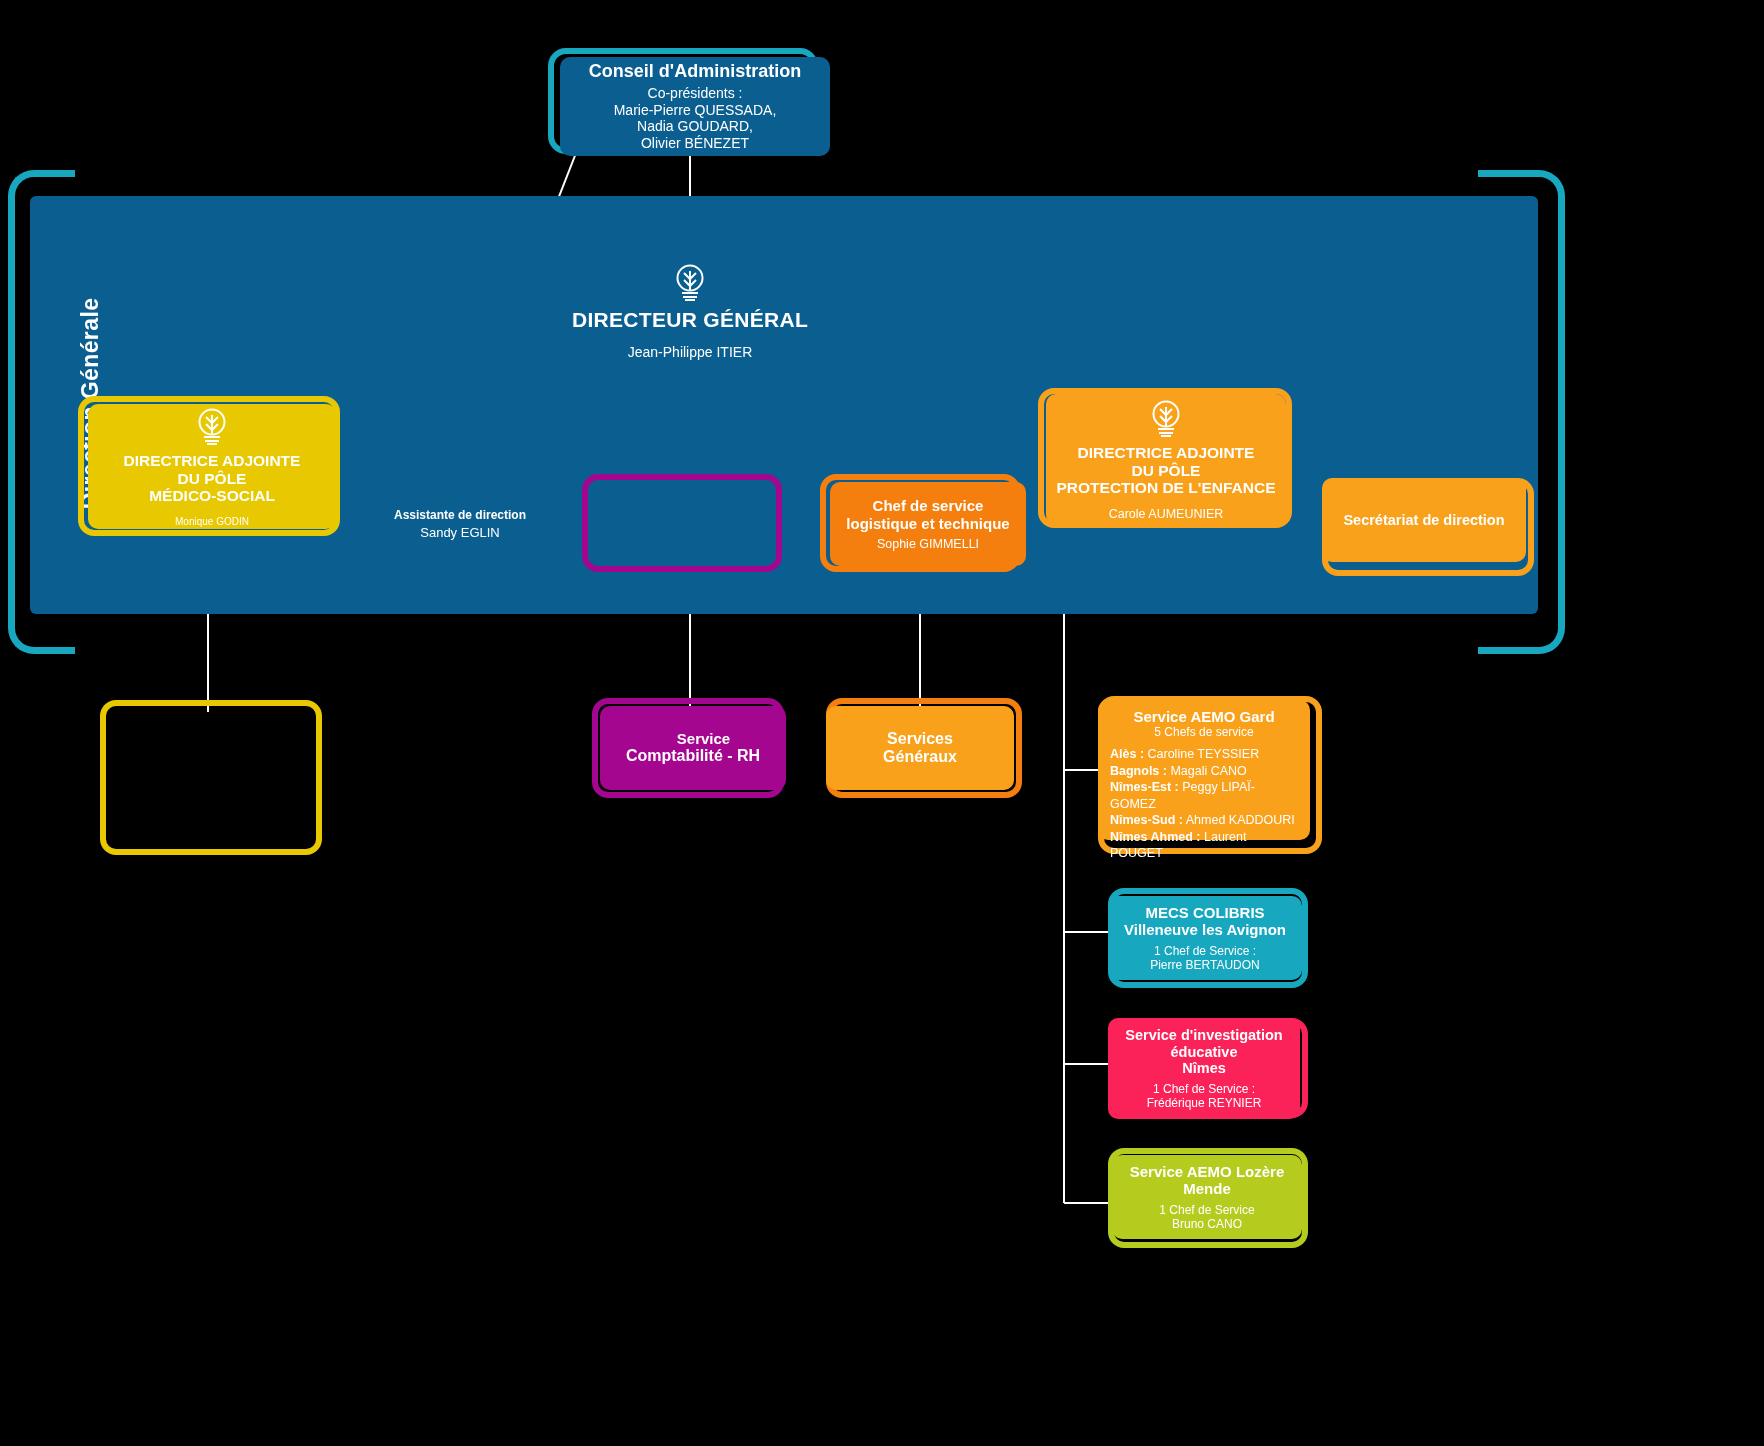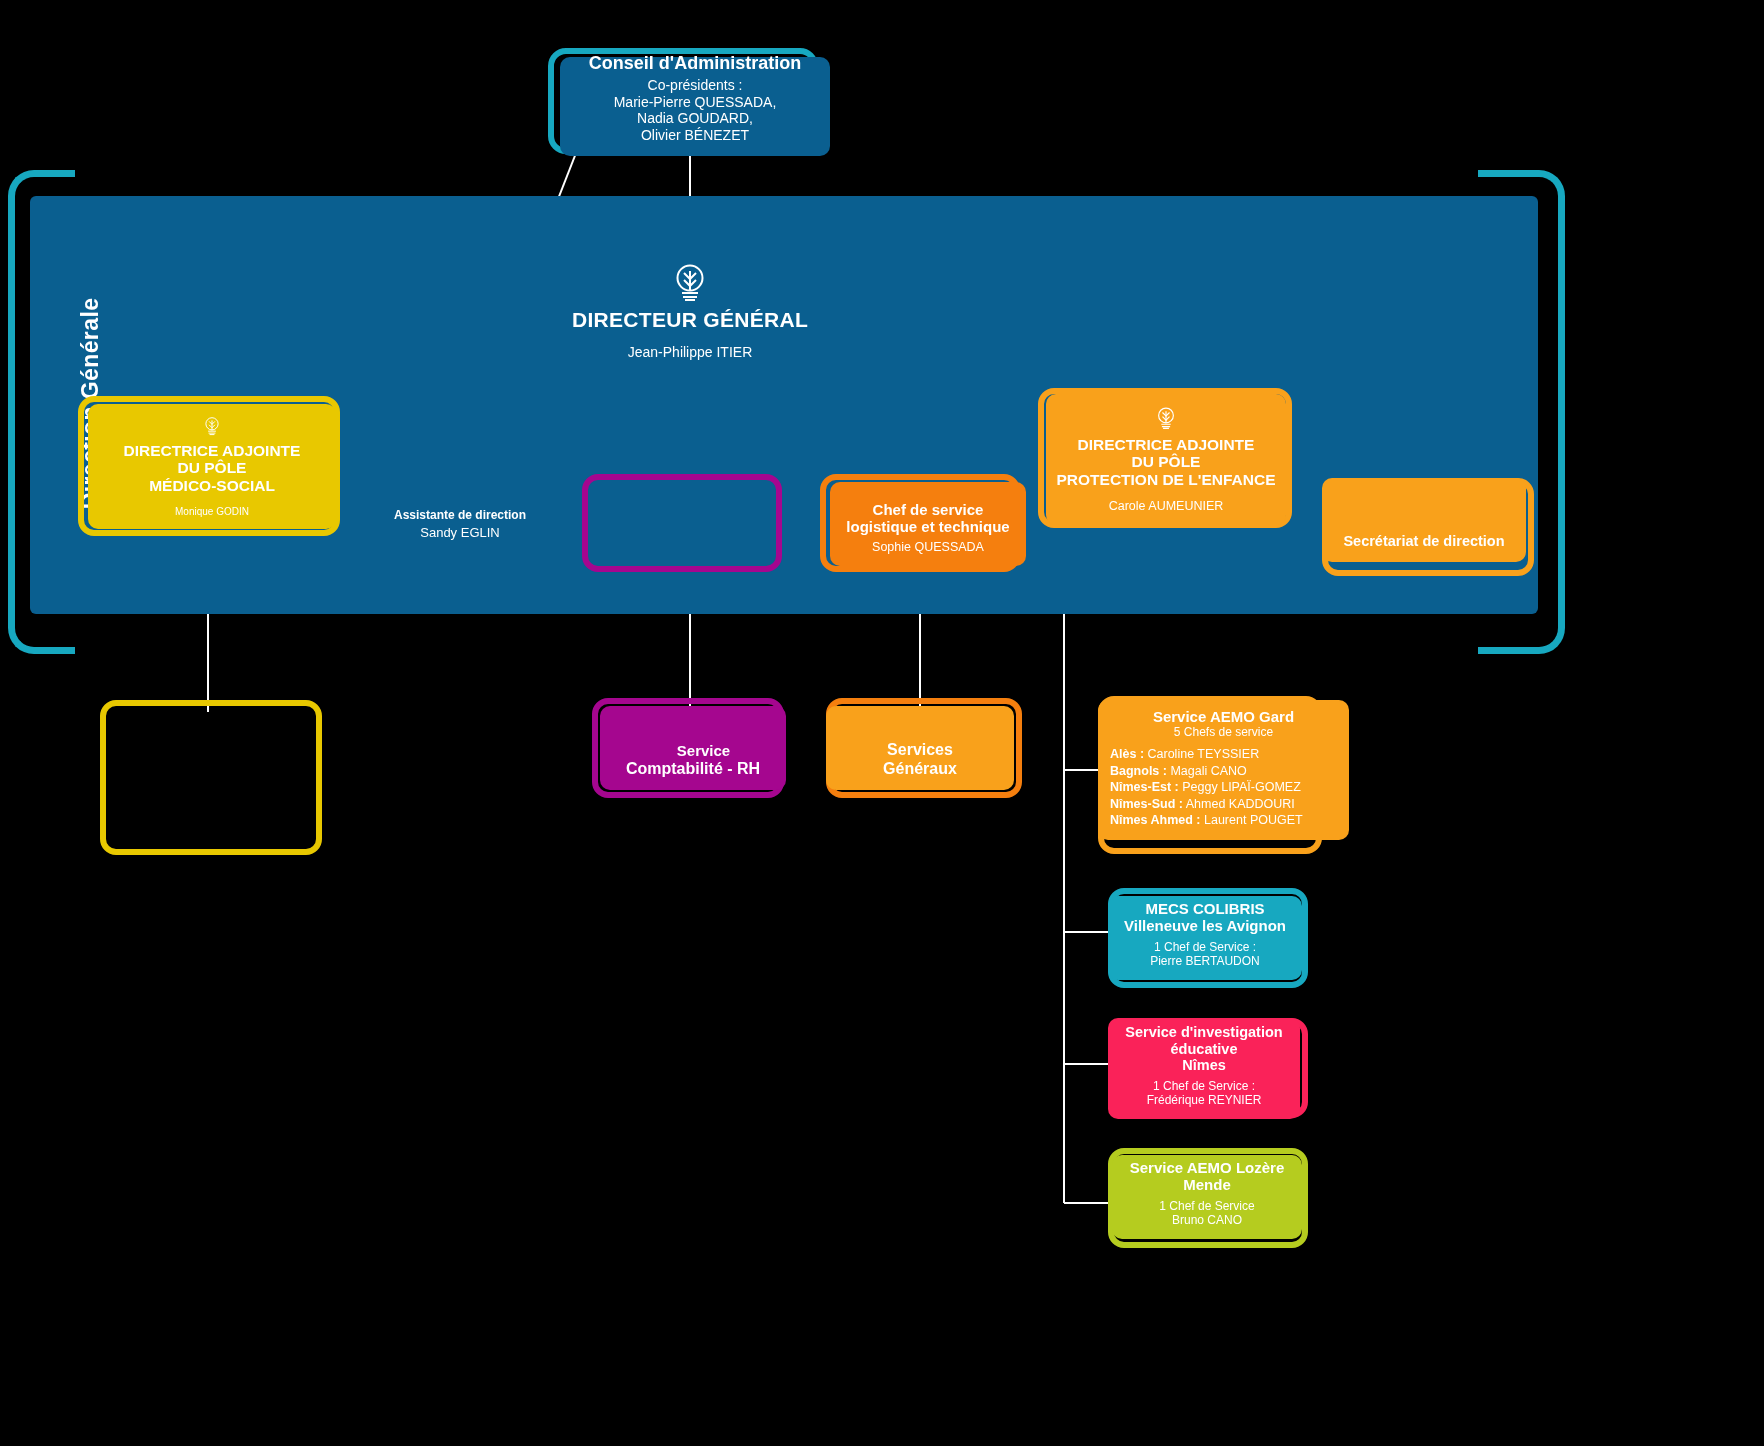--- a/index.html
+++ b/index.html
@@ -10,22 +10,22 @@
   }
   #stage{position:absolute;inset:0;}
   .abs{position:absolute;box-sizing:border-box;}
 
   
   .shell{position:absolute;box-sizing:border-box;border-radius:16px;background:transparent;}
 
   
   .card{
     position:absolute;box-sizing:border-box;border-radius:10px;
-    display:flex;flex-direction:column;align-items:center;justify-content:flex-end;
-    text-align:center;padding:12px 10px;
+    display:flex;flex-direction:column;align-items:center;justify-content:center;
+    text-align:center;padding:0 10px;
   }
   .card .t1{font-weight:bold;line-height:1.15;}
   .card .t2{line-height:1.2;}
 
   
   #dg-panel{
     position:absolute;left:30px;top:196px;width:1508px;height:418px;
     background:#0A5F90;border-radius:6px;
   }
   #dg-bracket-left{
@@ -131,21 +131,21 @@
     <div style="font-size:12px;font-weight:bold;">Assistante de direction</div>
     <div style="font-size:13px;margin-top:3px;">Sandy EGLIN</div>
   </div>
 
   <div class="shell" style="left:582px;top:474px;width:200px;height:98px;border:6px solid #A5068F;border-radius:16px;"></div>
 
   <div class="shell" style="left:820px;top:474px;width:200px;height:98px;border:6px solid #F57F0E;border-radius:16px;"></div>
   <div class="card" style="left:830px;top:482px;width:196px;height:84px;background:#F57F0E;">
     <div class="t1" style="font-size:15px;">Chef de service</div>
     <div class="t1" style="font-size:15px;">logistique et technique</div>
-    <div class="nm" style="font-size:12.5px;margin-top:5px;">Sophie QUESSADA</div>
+    <div class="nm" style="font-size:12.5px;margin-top:5px;">Sophie GIMMELLI</div>
   </div>
 
   <div class="shell" style="left:1038px;top:388px;width:254px;height:140px;border:6px solid #F9A11B;border-radius:16px;"></div>
   <div class="card" style="left:1046px;top:394px;width:240px;height:131px;background:#F9A11B;">
     <svg class="bulb" viewBox="0 0 34 40">
       <circle cx="17" cy="16" r="12.5" fill="none" stroke="#ffffff" stroke-width="2"></circle>
       <path d="M9 31 h16 M10 35 h14 M12 38 h10" stroke="#ffffff" stroke-width="2" fill="none"></path>
       <path d="M17 9 v20" stroke="#ffffff" stroke-width="2"></path>
       <path d="M11 11 l6 6 l6 -6 M11 18 l6 6 l6 -6" fill="none" stroke="#ffffff" stroke-width="2"></path>
     </svg>
@@ -168,21 +168,21 @@
     <div class="t1" style="font-size:16px;">Comptabilité - RH</div>
   </div>
 
   <div class="shell" style="left:826px;top:698px;width:196px;height:100px;border:6px solid #F57F0E;border-radius:16px;"></div>
   <div class="card" style="left:826px;top:706px;width:188px;height:84px;background:#F9A11B;">
     <div class="t1" style="font-size:16px;">Services</div>
     <div class="t1" style="font-size:16px;">Généraux</div>
   </div>
 
   <div class="shell" style="left:1098px;top:696px;width:224px;height:158px;border:6px solid #F9A11B;border-radius:16px;"></div>
-  <div class="card" style="left:1098px;top:700px;width:251px;height:140px;background:#F9A11B;align-items:stretch;justify-content:flex-start;padding:8px 12px;">
+  <div class="card" style="left:1098px;top:700px;width:212px;height:140px;background:#F9A11B;align-items:stretch;justify-content:flex-start;padding:8px 12px;">
     <div class="t1" style="font-size:15px;text-align:center;">Service AEMO Gard</div>
     <div style="font-size:12px;text-align:center;margin-bottom:7px;">5 Chefs de service</div>
     <div class="rowline" style="font-size:12.5px;text-align:left;">
       <b>Alès :</b>
       <span>Caroline TEYSSIER</span>
     </div>
     <div class="rowline" style="font-size:12.5px;text-align:left;">
       <b>Bagnols :</b>
       <span>Magali CANO</span>
     </div>

